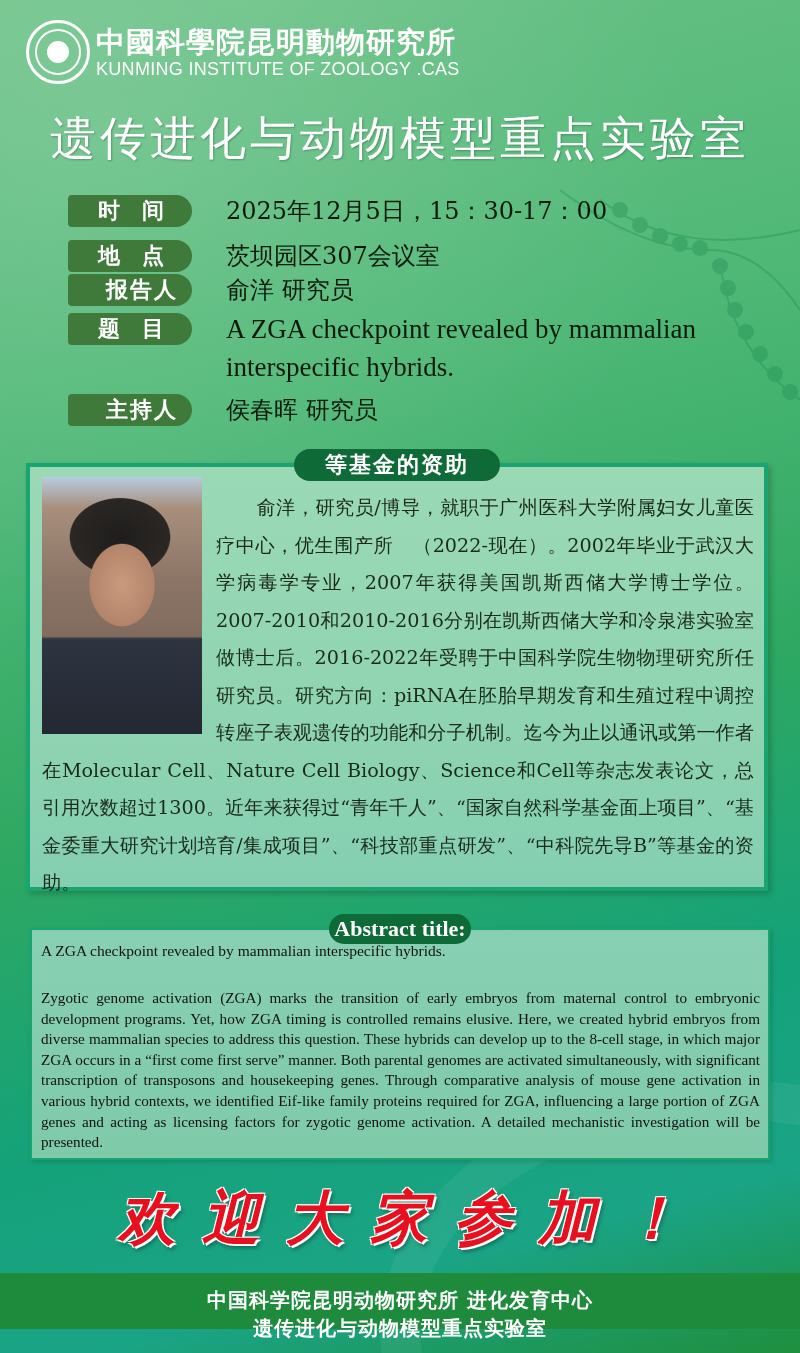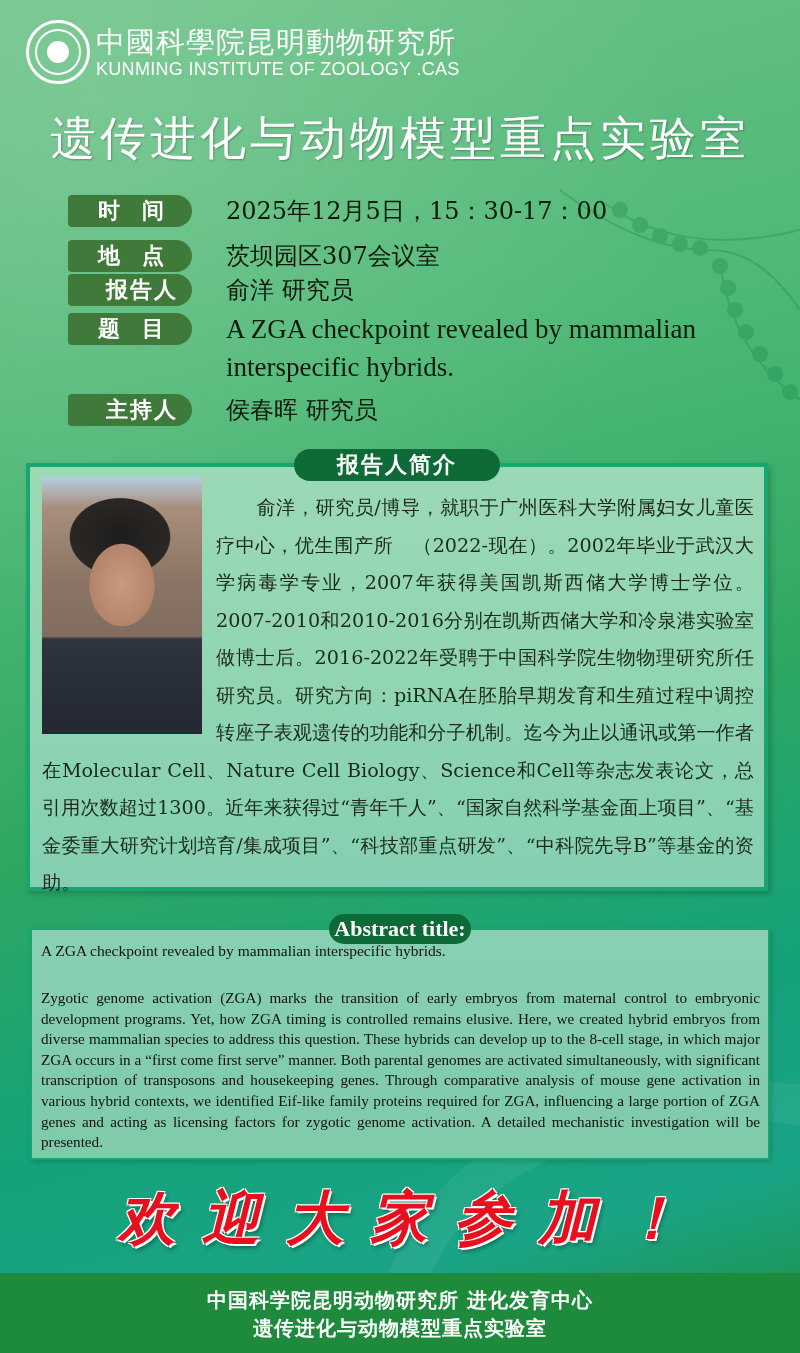--- a/index.html
+++ b/index.html
@@ -31,21 +31,21 @@
     width: 64px; height: 64px; border-radius: 50%;
     border: 3px solid #fff; display: flex; align-items: center; justify-content: center;
     position: relative;
   }
   .logo-inner {
     width: 46px; height: 46px; border-radius: 50%; border: 2px solid #fff;
     display: flex; align-items: center; justify-content: center;
   }
   .logo-dot { width: 22px; height: 22px; border-radius: 50%; background: #fff; }
   .inst-names { margin-left: 6px; color: #fff; }
-  .inst-cn { font-family: "DejaVu Serif", serif; font-size: 29px; font-weight: normal; letter-spacing: 1px; line-height: 34px; }
+  .inst-cn { font-family: "DejaVu Serif", serif; font-size: 29px; font-weight: bold; letter-spacing: 1px; line-height: 34px; }
   .inst-en { font-family: "Liberation Sans", sans-serif; font-size: 18px; line-height: 20px; letter-spacing: 0.3px; }
 
   .lab-title {
     position: absolute; left: 0; right: 0; top: 108px; text-align: center;
     font-family: "DejaVu Serif", serif; font-size: 46px; color: #fff; letter-spacing: 4px;
     text-shadow: 1px 1px 2px rgba(0,0,0,0.25);
   }
 
   
   .info-row { position: absolute; left: 68px; display: flex; align-items: center; }
@@ -103,21 +103,21 @@
   }
 
   .welcome {
     position: absolute; left: 0; right: 0; top: 1180px; text-align: center;
     font-family: "DejaVu Sans", sans-serif; font-weight: bold; font-size: 58px; color: #e8101e;
     letter-spacing: 26px; padding-left: 24px;
     text-shadow: 2px 2px 0 #fff, -1px -1px 0 #fff, 1px -1px 0 #fff, -1px 1px 0 #fff, 3px 4px 4px rgba(0,0,0,0.35);
     font-style: italic;
   }
   .footer {
-    position: absolute; left: 0; right: 0; top: 1273px; height: 80px;
+    position: absolute; left: 0; right: 0; top: 1273px; height: 56px;
     background: #1d8a3c; color: #fff; text-align: center;
   }
   .footer-line { font-size: 20px; font-weight: bold; line-height: 28px; letter-spacing: 1px; }
   .footer-line.first { margin-top: 13px; }
 </style>
 </head>
 <body>
 
 <div class="bg-swoosh"></div>
 <div class="bg-swoosh2"></div>
@@ -173,21 +173,21 @@
 <div class="info-row" style="top:313px;">
   <div class="info-label spaced">题目</div>
   <div class="info-value en" style="top:-3px;">A ZGA checkpoint revealed by mammalian interspecific hybrids.</div>
 </div>
 <div class="info-row" style="top:394px;">
   <div class="info-label">主持人</div>
   <div class="info-value" style="top:-4px;">侯春晖 研究员</div>
 </div>
 
 <div class="bio-panel">
-  <div class="section-pill bio-pill">报告人简介</div>
+  <div class="section-pill bio-pill">等基金的资助</div>
   <div class="photo"></div>
   <div class="bio-text">
     <div class="bio-float"></div>
     <span class="bio-indent"></span><span>俞洋，研究员/博导，就职于广州医科大学附属妇女儿童医疗中心，优生围产所　（2022-现在）。2002年毕业于武汉大学病毒学专业，2007年获得美国凯斯西储大学博士学位。2007-2010和2010-2016分别在凯斯西储大学和冷泉港实验室做博士后。2016-2022年受聘于中国科学院生物物理研究所任研究员。研究方向：piRNA在胚胎早期发育和生殖过程中调控转座子表观遗传的功能和分子机制。迄今为止以通讯或第一作者在Molecular Cell、Nature Cell Biology、Science和Cell等杂志发表论文，总引用次数超过1300。近年来获得过“青年千人”、“国家自然科学基金面上项目”、“基金委重大研究计划培育/集成项目”、“科技部重点研发”、“中科院先导B”等基金的资助。</span>
   </div>
 </div>
 
 <div class="abs-panel">
   <div class="section-pill abs-pill">Abstract title:</div>
   <div class="abs-title">A ZGA checkpoint revealed by mammalian interspecific hybrids.</div>

